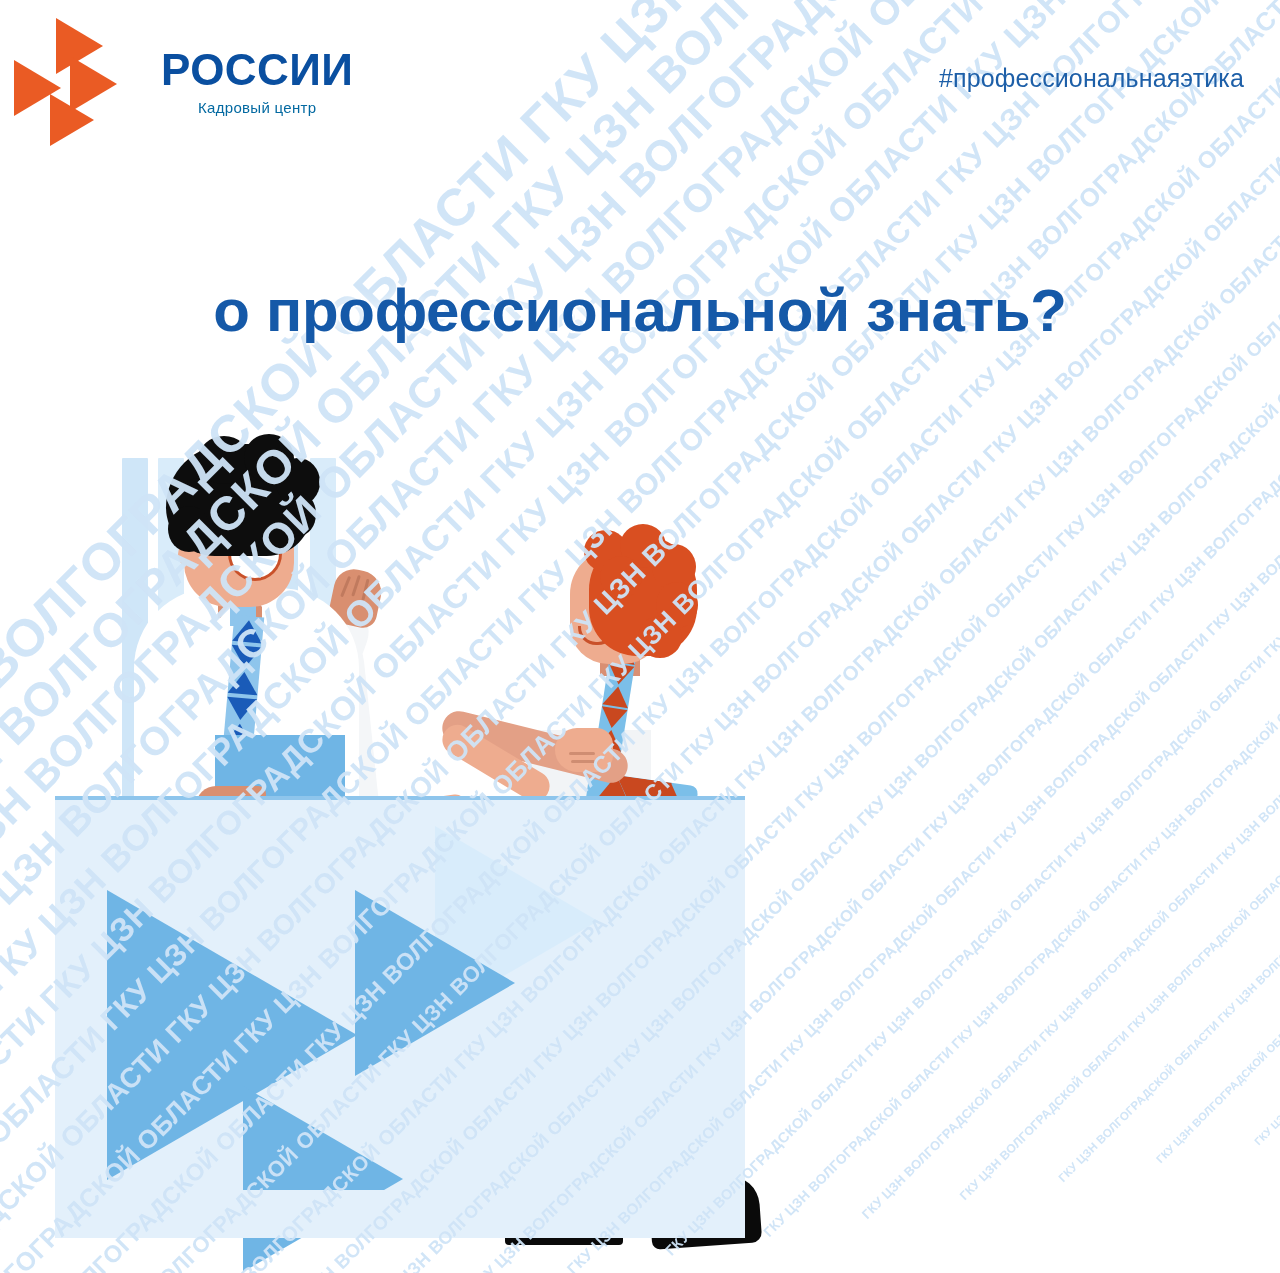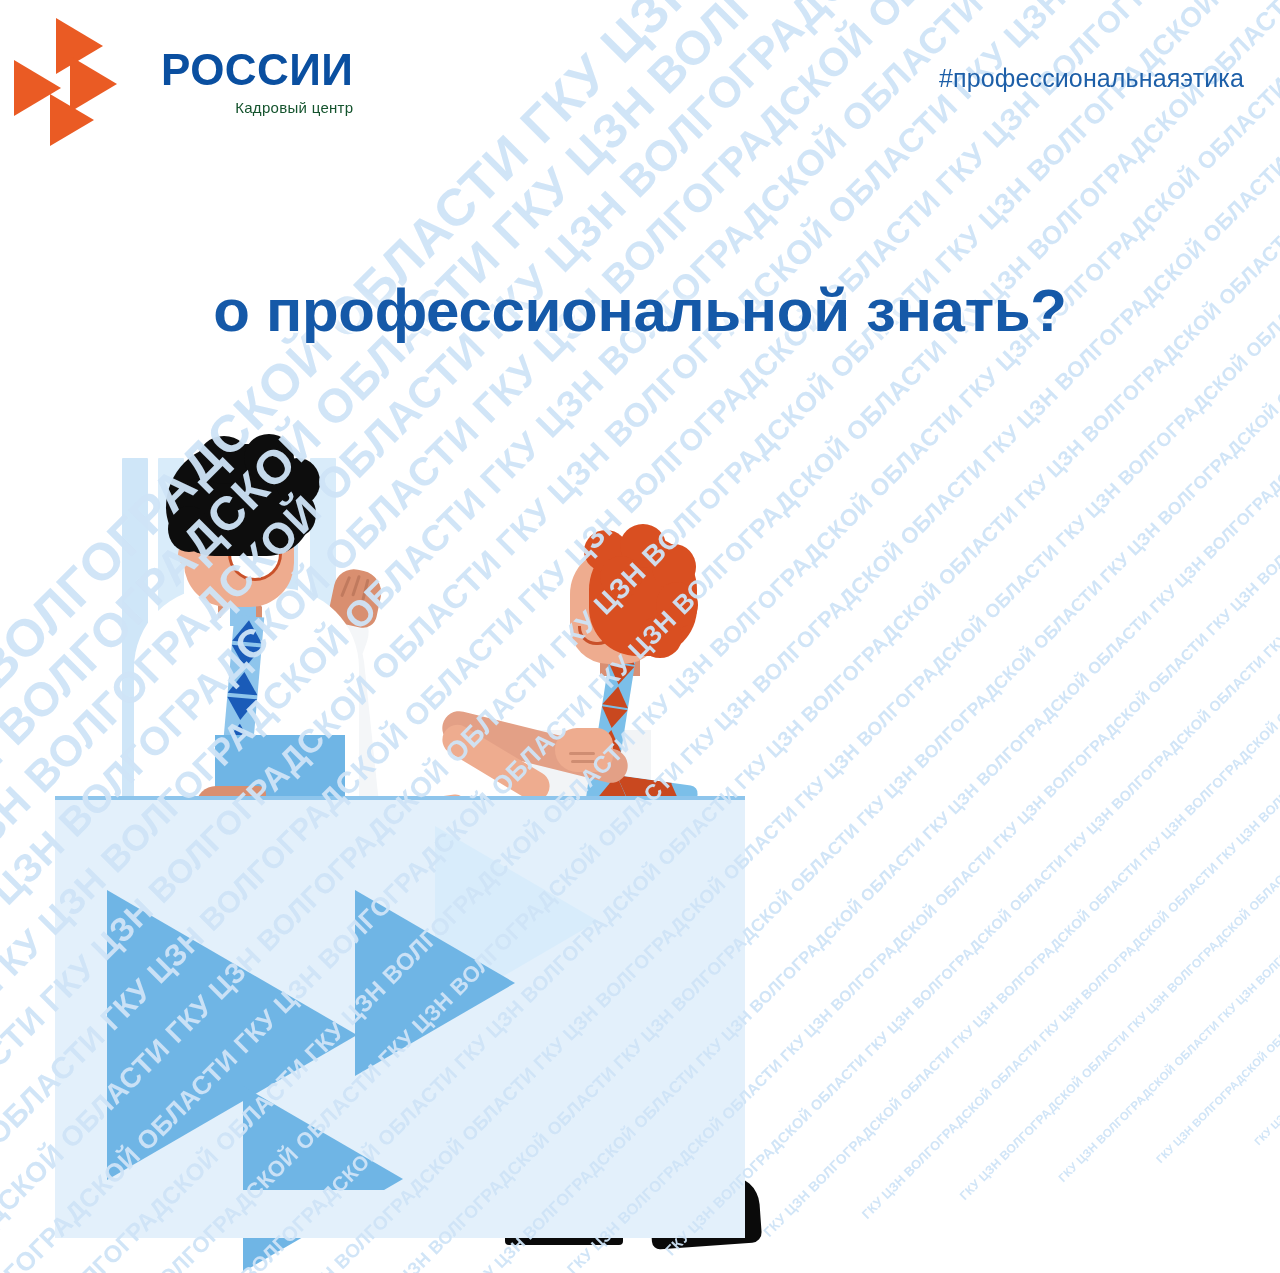--- a/index.html
+++ b/index.html
@@ -375,24 +375,24 @@
   }
   .logo-l1,.logo-l2{
     color:#0a4fa0;
     font-weight:700;
     font-size:44px;
     line-height:0.99;
     letter-spacing:0.01em;
   }
   .logo-sub{
     margin-top:8px;
-    color:#14532d;
+    color:#0369a1;
     font-size:15px;
     letter-spacing:0.02em;
-    text-align:right;
+    text-align:center;
   }
 
   
   #hashtags{
     position:absolute;
     right:36px; top:62px;
     z-index:60;
     text-align:left;
   }
   #hashtags div{

